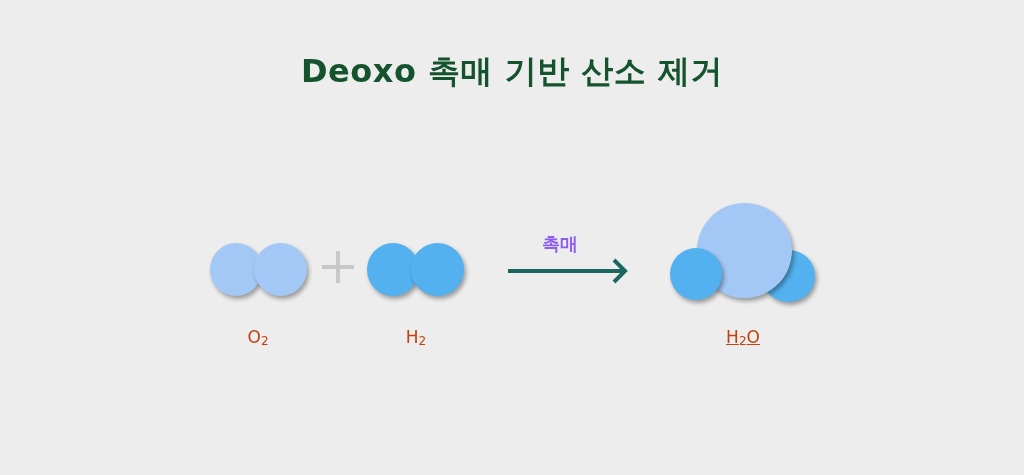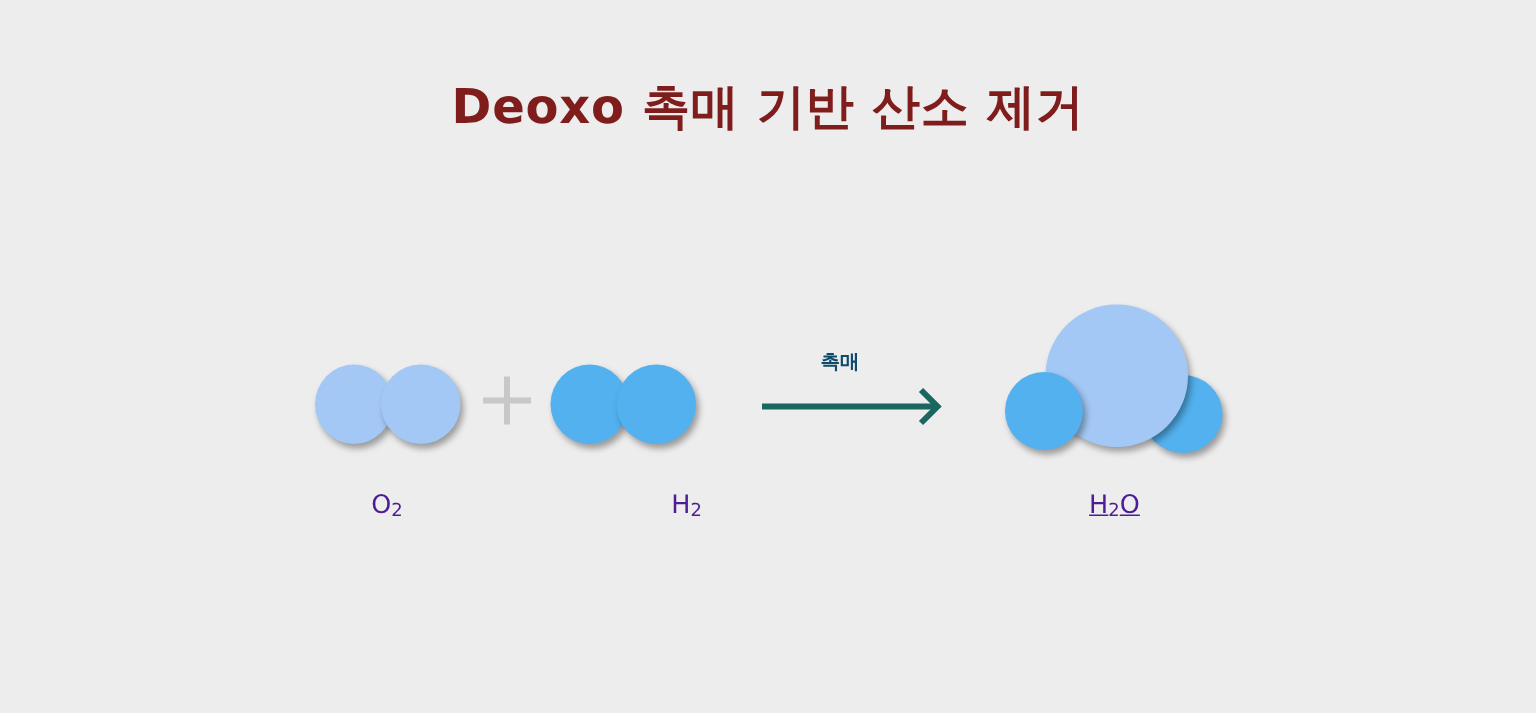--- a/index.html
+++ b/index.html
@@ -2,38 +2,38 @@
 <html><head>
 <meta charset="utf-8">
 <style>
   html, body { margin: 0; padding: 0; }
   body {
     width: 1024px; height: 475px; background: #ededed; position: relative; overflow: hidden;
     font-family: "DejaVu Sans", "Liberation Sans", sans-serif;
   }
   .title {
     position: absolute; left: 0; top: 50px; width: 1024px; text-align: center;
-    font-size: 32px; font-weight: bold; color: #7f1d1d; letter-spacing: 0.5px;
+    font-size: 32px; font-weight: bold; color: #14532d; letter-spacing: 0.5px;
   }
   .atom {
     position: absolute; border-radius: 50%;
     box-shadow: 2px 3px 4px rgba(0,0,0,0.35);
   }
   .ox { background: #a3c8f5; }
   .hy { background: #52b1ee; }
   .plus { position: absolute; left: 322px; top: 251px; width: 32px; height: 32px; }
   .plus .h { position: absolute; left: 0; top: 14px; width: 32px; height: 4px; background: #c8c8c8; }
   .plus .v { position: absolute; left: 14px; top: 0; width: 4px; height: 32px; background: #c8c8c8; }
   .label {
-    position: absolute; font-size: 17px; color: #4c1d95; text-align: center; width: 80px;
+    position: absolute; font-size: 17px; color: #c2410c; text-align: center; width: 80px;
   }
   .label sub { font-size: 12px; vertical-align: -2px; }
   .catalyst {
     position: absolute; left: 530px; top: 232px; width: 60px; text-align: center;
-    font-size: 13px; font-weight: bold; color: #0c4a6e;
+    font-size: 18px; font-weight: bold; color: #8b5cf6;
   }
   .arrow { position: absolute; left: 507px; top: 258px; }
 </style>
 </head>
 <body>
 
 <div class="title">Deoxo 촉매 기반 산소 제거</div>
 
 <div>
   <div class="atom ox" style="left:210px;top:243px;width:52px;height:53px;"></div>
@@ -46,21 +46,21 @@
 </div>
 
 <div>
   <div class="atom hy" style="left:367px;top:243px;width:52px;height:53px;"></div>
   <div class="atom hy" style="left:411px;top:243px;width:53px;height:53px;"></div>
 </div>
 
 <div class="label" style="left:218px;top:327px;">
   <span>O</span><sub>2</sub>
 </div>
-<div class="label" style="left:388px;top:327px;text-align:right;">
+<div class="label" style="left:376px;top:327px;">
   <span>H</span><sub>2</sub>
 </div>
 
 <div class="catalyst">촉매</div>
 <svg class="arrow" width="124" height="26" viewBox="0 0 124 26">
   <line x1="1" y1="13" x2="118" y2="13" stroke="#19675f" stroke-width="4"></line>
   <polyline points="107,2 118,13 107,24" fill="none" stroke="#19675f" stroke-width="4"></polyline>
 </svg>
 
 <div>

